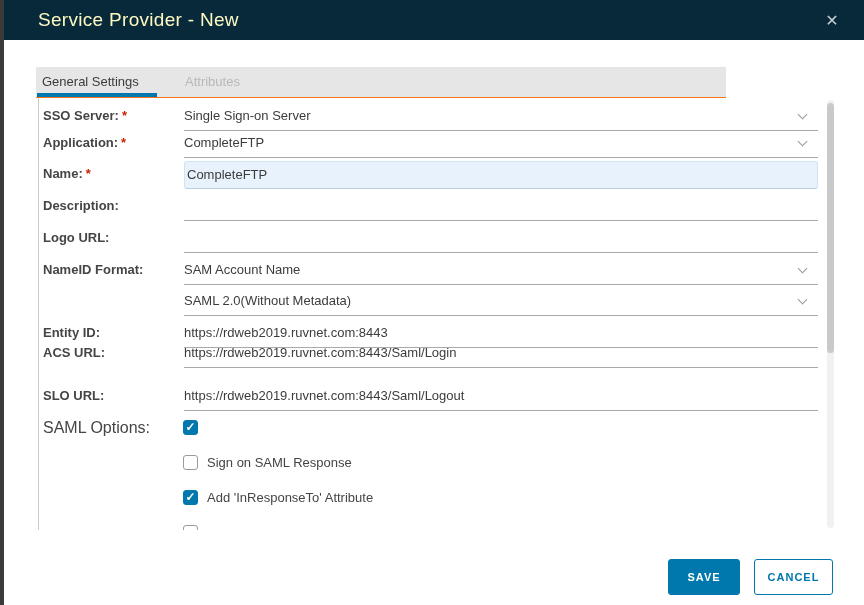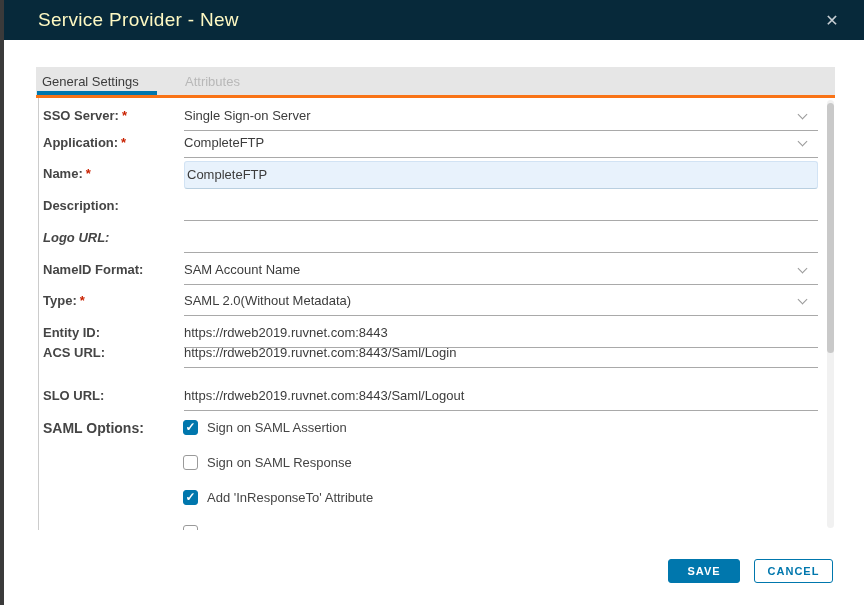--- a/index.html
+++ b/index.html
@@ -28,22 +28,22 @@
   .dlg-title{
     margin-left:34px;color:#fef9c3;font-size:19px;font-weight:400;letter-spacing:.3px;
   }
   .dlg-close{
     position:absolute;right:16px;top:0;height:40px;width:32px;
     display:flex;align-items:center;justify-content:center;
     color:#c7ced3;font-size:16px;cursor:pointer;
   }
   
   .tabbar{
-    position:absolute;left:36px;top:67px;width:799px;height:31px;
-    background:#e6e6e6;border-bottom:3px solid #f97316;
+    position:absolute;left:36px;top:67px;width:690px;height:31px;
+    background:#e6e6e6;border-bottom:1px solid #f97316;
   }
   .tab{
     position:absolute;top:0;height:30px;line-height:30px;font-size:13px;cursor:pointer;
   }
   .tab-general{left:6px;color:#3c3c3c;}
   .tab-attributes{left:149px;color:#b8b8b8;}
   .tab-underline{
     position:absolute;left:1px;bottom:0;width:120px;height:4px;background:var(--accent);
   }
   
@@ -68,21 +68,21 @@
     border:1px solid #d2e3f4;border-bottom:1px solid #b9cfe0;border-radius:3px;
     padding-left:2px;
   }
   .chevron-down{
     position:absolute;right:12px;top:8px;width:7px;height:7px;
     border-left:1.5px solid #9a9a9a;border-bottom:1.5px solid #9a9a9a;
     transform:rotate(-45deg);
   }
   
   .group-label{
-    position:absolute;left:4px;font-size:14px;font-weight:700;color:#454545;line-height:16px;
+    position:absolute;left:4px;font-size:16px;font-weight:400;color:#454545;line-height:16px;
   }
   .cb-row{position:absolute;left:144px;height:18px;display:flex;align-items:flex-start;cursor:pointer;}
   .checkbox{
     width:15px;height:15px;border:1px solid #9a9a9a;border-radius:3px;background:#fff;
     flex:0 0 15px;position:relative;
   }
   .checkbox.checked{
     background:var(--accent);border-color:var(--accent);
   }
   .checkbox.checked::after{
@@ -92,21 +92,21 @@
   .cb-label{margin-left:9px;font-size:13px;color:#454545;line-height:16px;white-space:nowrap;}
   
   .scrollbar-track{
     position:absolute;left:788px;top:2px;width:7px;height:428px;background:#f1f1f1;border-radius:4px;
   }
   .scrollbar-thumb{
     position:absolute;left:0;top:3px;width:7px;height:250px;background:#c9c9c9;border-radius:4px;cursor:pointer;
   }
   
   .btn{
-    position:absolute;top:559px;height:24px;border-radius:3px;
+    position:absolute;top:559px;height:36px;border-radius:3px;
     font-size:11px;font-weight:700;letter-spacing:1px;
     display:flex;align-items:center;justify-content:center;cursor:pointer;
     font-family:"Liberation Sans",sans-serif;
   }
   .btn-save{left:668px;width:72px;background:var(--accent);color:#fff;border:1px solid var(--accent);}
   .btn-cancel{left:754px;width:79px;background:#fff;color:var(--accent);border:1px solid var(--accent);}
 </style>
 </head>
 <body>
 
@@ -134,50 +134,48 @@
         <div class="field-control">CompleteFTP<span class="chevron-down"></span></div>
       </div>
       <div class="field-row" style="top: 63px;">
         <div class="field-label">Name:<span class="req">*</span></div>
         <div class="field-control focused">CompleteFTP</div>
       </div>
       <div class="field-row" style="top: 95px;">
         <div class="field-label">Description:</div>
         <div class="field-control"></div>
       </div>
-      <div class="field-row" style="top: 127px; font-style: italic;">
+      <div class="field-row" style="top: 127px;">
         <div class="field-label">Logo URL:</div>
         <div class="field-control"></div>
       </div>
       <div class="field-row" style="top: 159px;">
         <div class="field-label">NameID Format:</div>
         <div class="field-control">SAM Account Name<span class="chevron-down"></span></div>
       </div>
       <div class="field-row" style="top: 190px;">
-        <div class="field-label">Type:<span class="req">*</span></div>
         <div class="field-control">SAML 2.0(Without Metadata)<span class="chevron-down"></span></div>
       </div>
       <div class="field-row" style="top: 222px;">
         <div class="field-label">Entity ID:</div>
         <div class="field-control">https://rdweb2019.ruvnet.com:8443</div>
       </div>
       <div class="field-row" style="top: 242px;">
         <div class="field-label">ACS URL:</div>
         <div class="field-control">https://rdweb2019.ruvnet.com:8443/Saml/Login</div>
       </div>
       <div class="field-row" style="top: 285px;">
         <div class="field-label">SLO URL:</div>
         <div class="field-control">https://rdweb2019.ruvnet.com:8443/Saml/Logout</div>
       </div>
     </div>
   <div id="saml-options">
       <div class="group-label" style="top: 322px;">SAML Options:</div>
       <div class="cb-row" style="top: 322px;">
         <span class="checkbox checked"></span>
-        <span class="cb-label">Sign on SAML Assertion</span>
       </div>
       <div class="cb-row" style="top: 357px;">
         <span class="checkbox"></span>
         <span class="cb-label">Sign on SAML Response</span>
       </div>
       <div class="cb-row" style="top: 392px;">
         <span class="checkbox checked"></span>
         <span class="cb-label">Add 'InResponseTo' Attribute</span>
       </div>
       <div class="cb-row" style="top: 427px;">

